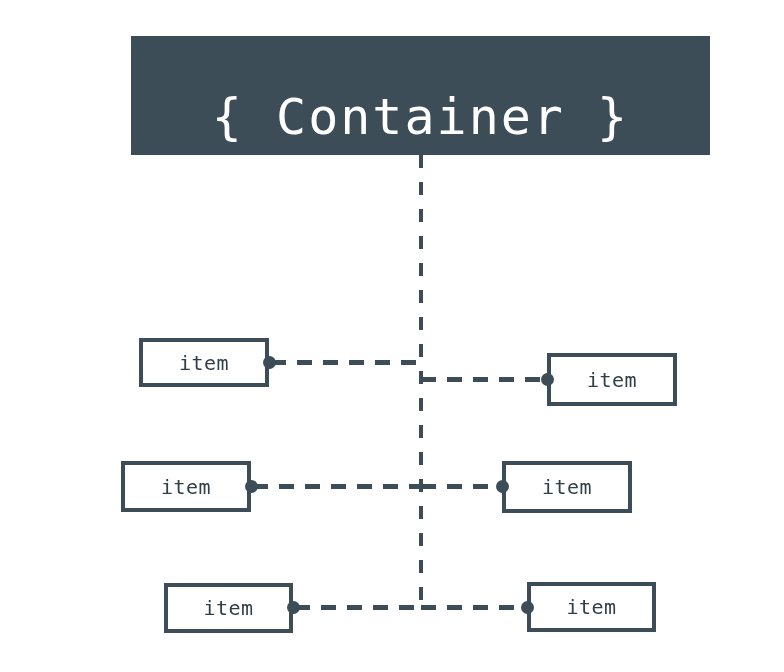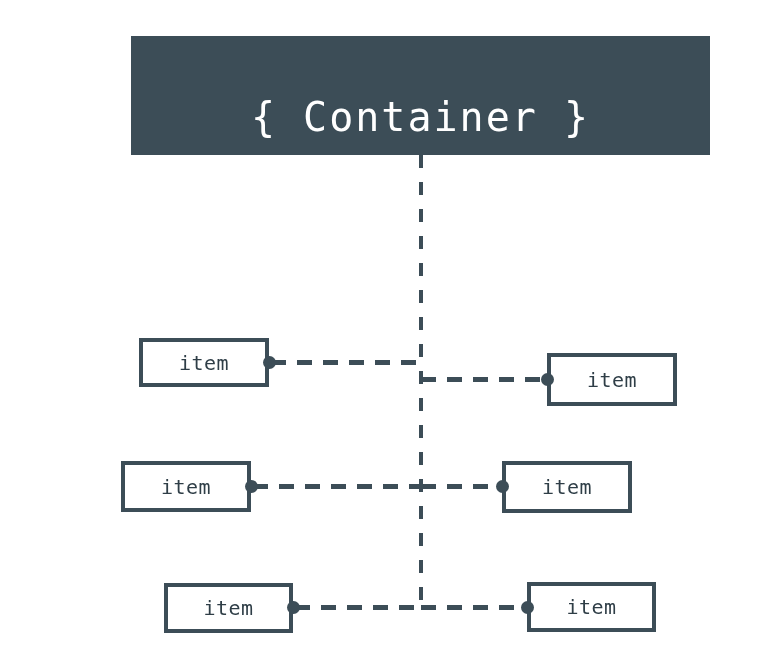--- a/index.html
+++ b/index.html
@@ -26,21 +26,21 @@
     width: 579px;
     height: 119px;
     background: #3c4d57;
     display: flex;
     align-items: center;
     justify-content: center;
     box-sizing: border-box;
   }
   .container-title {
     font-family: "DejaVu Sans Mono", monospace;
-    font-size: 40px;
+    font-size: 50px;
     letter-spacing: 2px;
     color: #ffffff;
     white-space: pre;
     line-height: 1;
     margin-top: 43px;
   }
 
   
   .spine {
     position: absolute;

